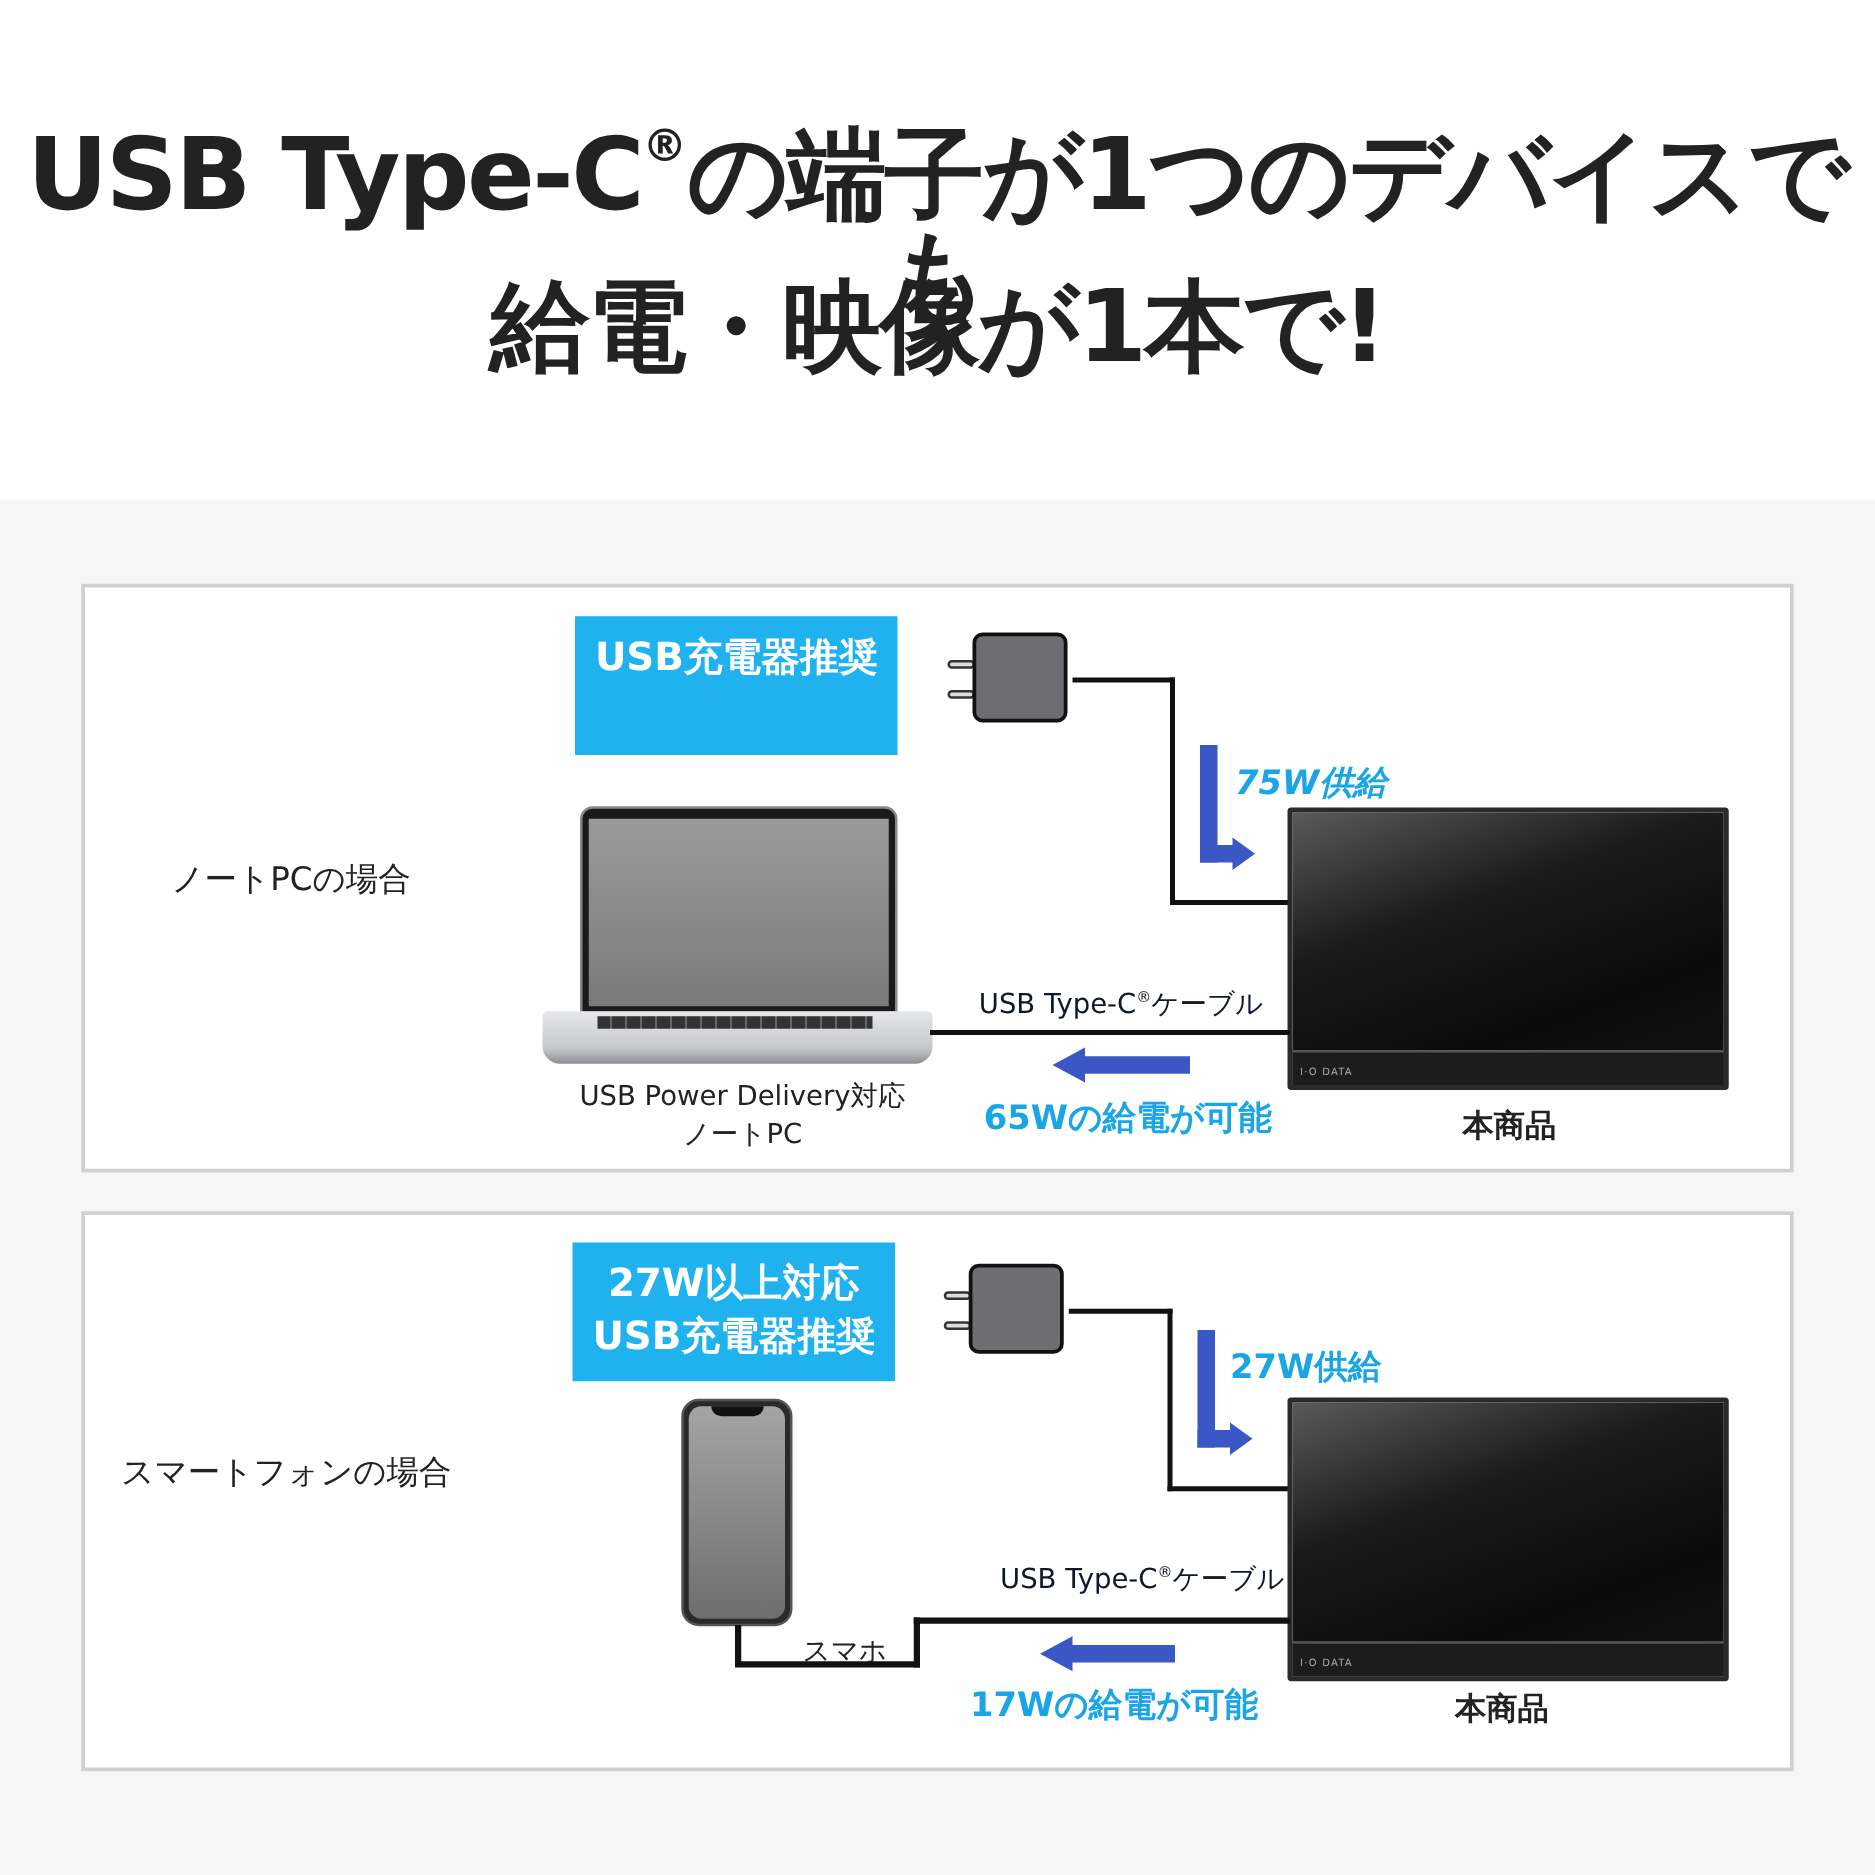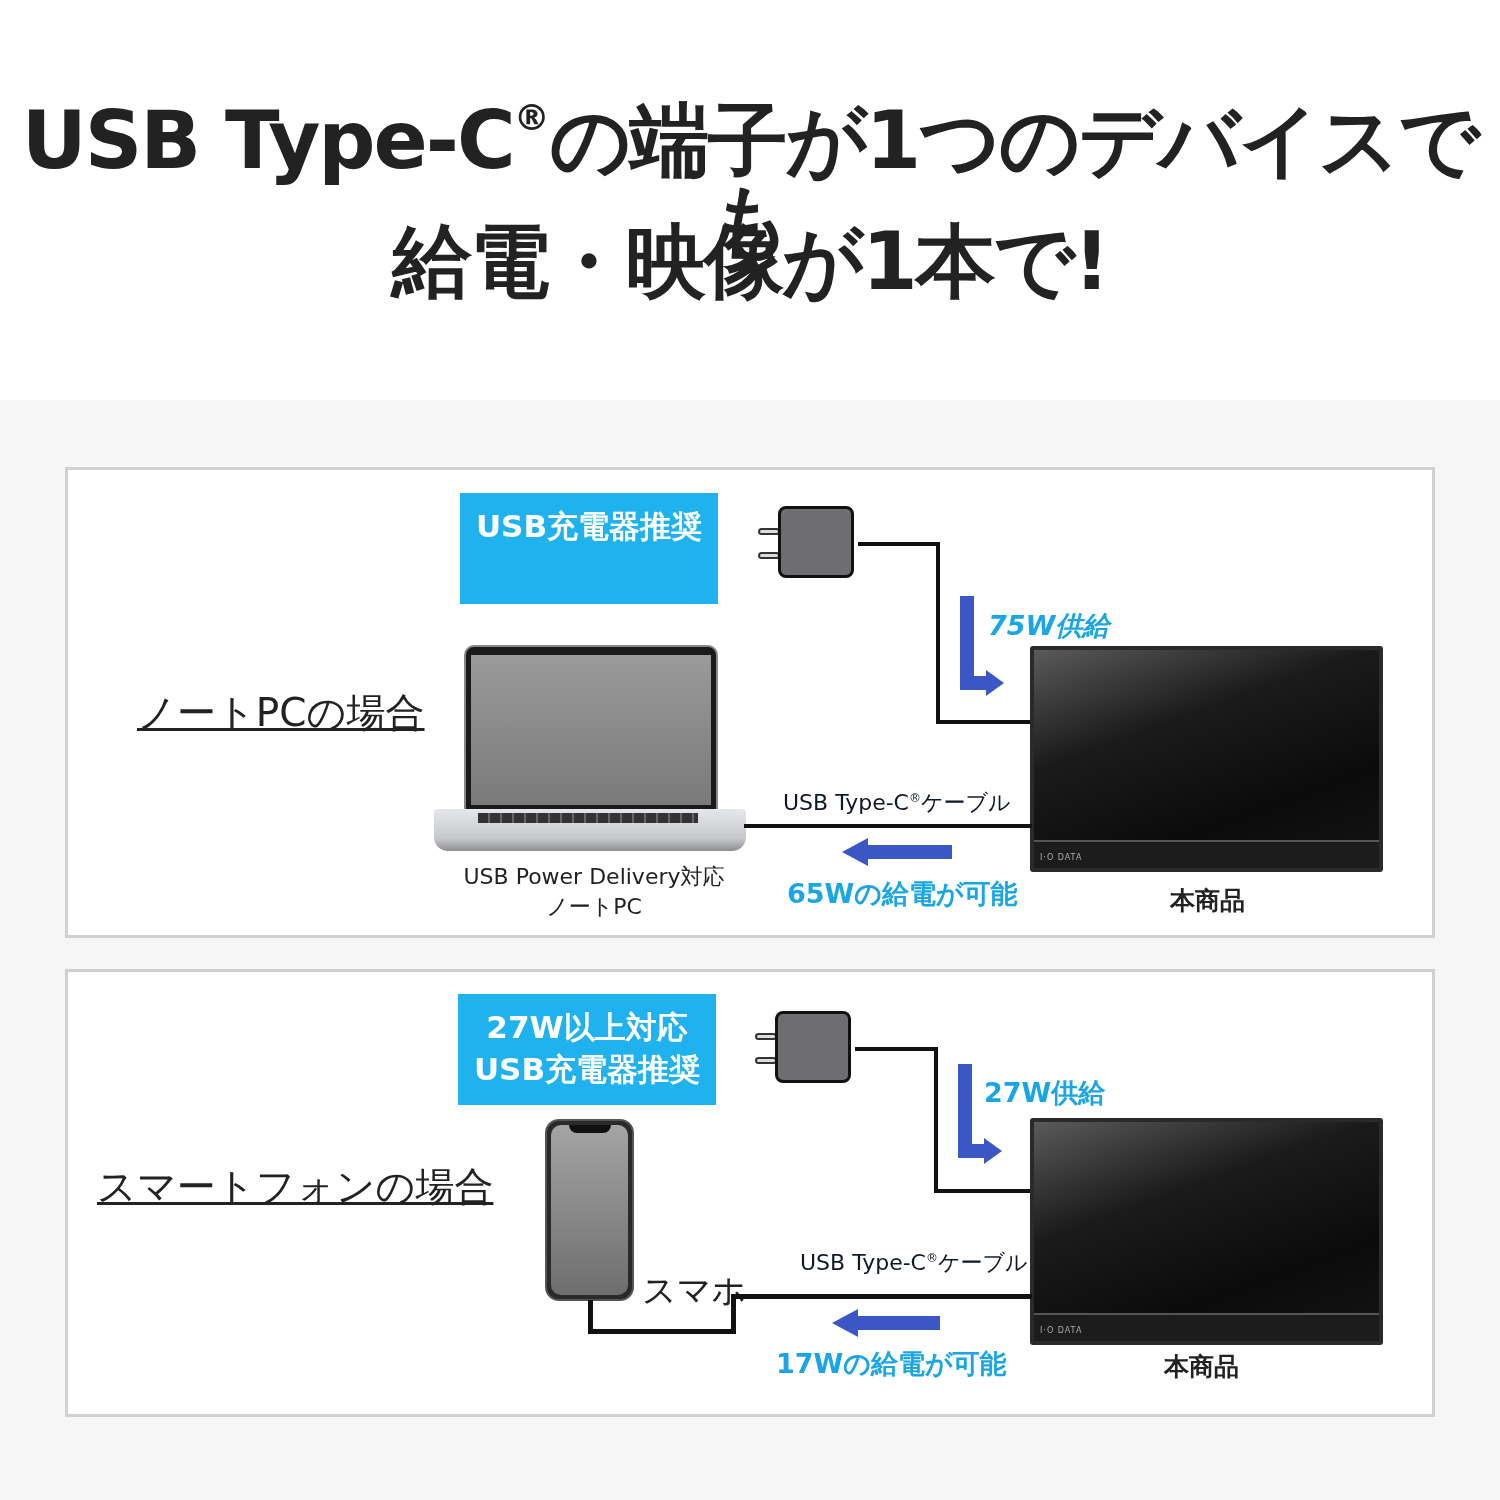--- a/index.html
+++ b/index.html
@@ -10,21 +10,21 @@
     color: #222;
   }
   .abs { position: absolute; }
   .title {
     left: 0; width: 1500px; text-align: center; font-weight: bold;
     font-size: 80px; color: #222; letter-spacing: -2px; line-height: 1;
   }
   .title sup { font-size: 36px; vertical-align: 38px; letter-spacing: 0; }
   .gray-bg { left: 0; top: 400px; width: 1500px; height: 1100px; background: #f6f6f6; }
   .panel { left: 65px; width: 1370px; background: #fff; border: 3px solid #d0d0d0; box-sizing: border-box; }
-  .case-label { font-size: 39px; color: #222; white-space: nowrap; text-decoration: underline; }
+  .case-label { font-size: 26px; color: #222; white-space: nowrap; }
   .blue-box {
     background: #1fb2ef; color: #fff; font-weight: bold; text-align: center;
     font-size: 31px; line-height: 42px; box-sizing: border-box; padding-top: 12px;
   }
   .charger {
     width: 76px; height: 72px; background: #6e6e72; border: 3px solid #111; border-radius: 8px; box-sizing: border-box;
   }
   .prong { width: 22px; height: 7px; background: #ddd; border: 2px solid #333; border-radius: 4px; box-sizing: border-box; }
   .wire { background: #111; }
   .monitor {
@@ -142,21 +142,21 @@
 <div class="abs monitor" style="left:1030px; top:1118px; width:353px; height:227px;">
   <div class="bezel"></div>
   <div class="brand">I·O DATA</div>
 </div>
 <div class="abs product" style="left:1164px; top:1350px;">本商品</div>
 
 <div class="abs phone" style="left:545px; top:1119px; width:89px; height:182px;">
   <div class="abs phone-screen" style="left:4px; top:4px; width:77px; height:170px;"></div>
   <div class="abs notch" style="left:22px; top:4px; width:42px; height:8px;"></div>
 </div>
-<div class="abs caption" style="left:642px; top:1268px; font-size:34px;">スマホ</div>
+<div class="abs caption" style="left:642px; top:1306px; font-size:22px;">スマホ</div>
 
 <div class="abs wire" style="left:588px; top:1300px; width:5px; height:33px;"></div>
 <div class="abs wire" style="left:588px; top:1329px; width:148px; height:5px;"></div>
 <div class="abs wire" style="left:731px; top:1294px; width:5px; height:40px;"></div>
 <div class="abs wire" style="left:731px; top:1294px; width:301px; height:5px;"></div>
 <div class="abs label-navy" style="left:800px; top:1248px;">
   <span>USB Type-C</span><sup>®</sup><span>ケーブル</span>
 </div>
 
 <div class="abs" style="left:832px; top:1309px; width:108px; height:28px;">

